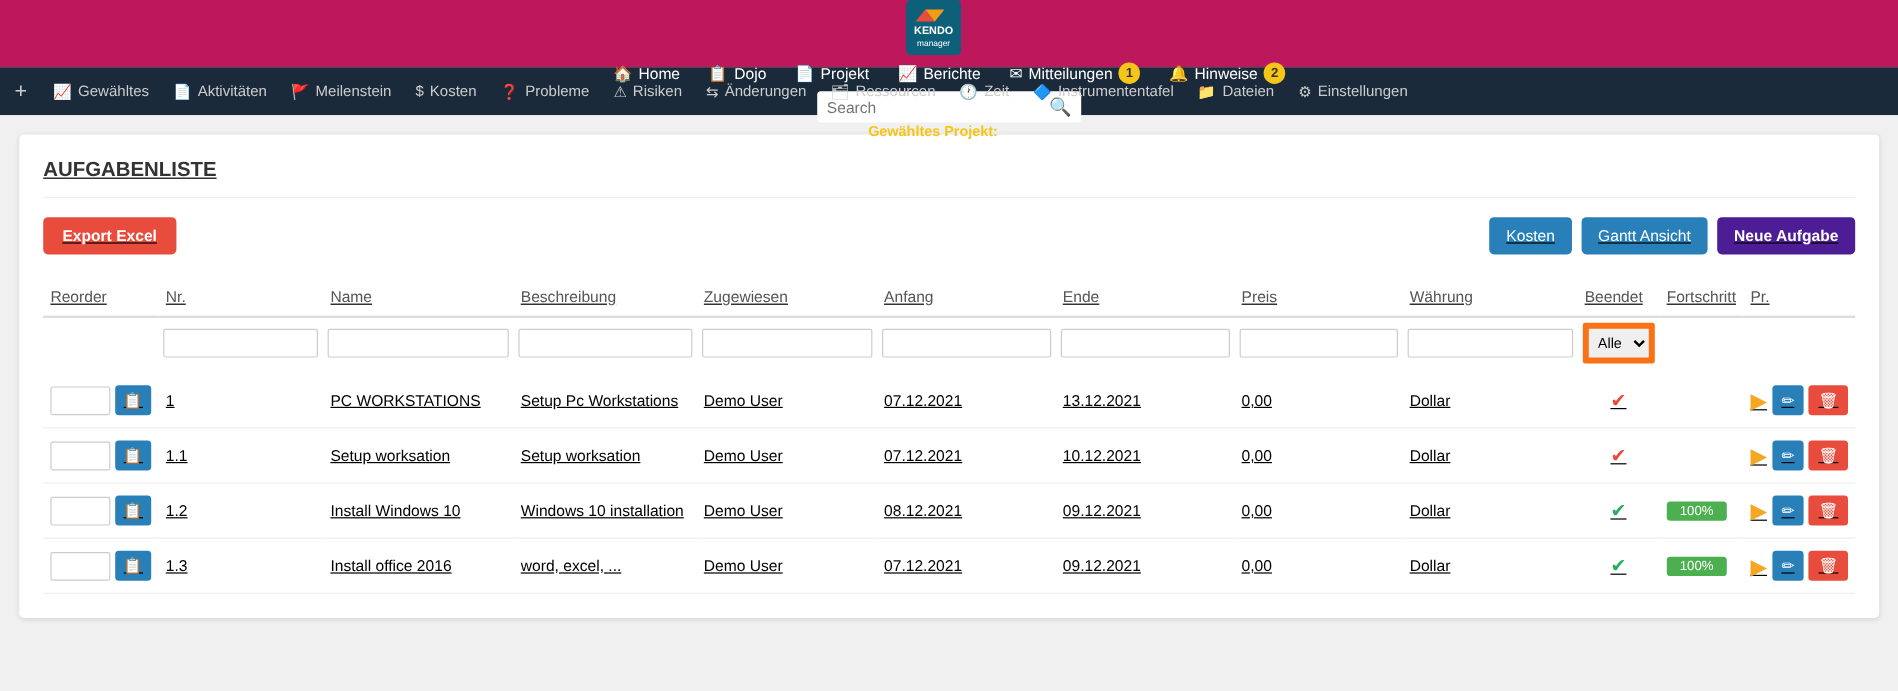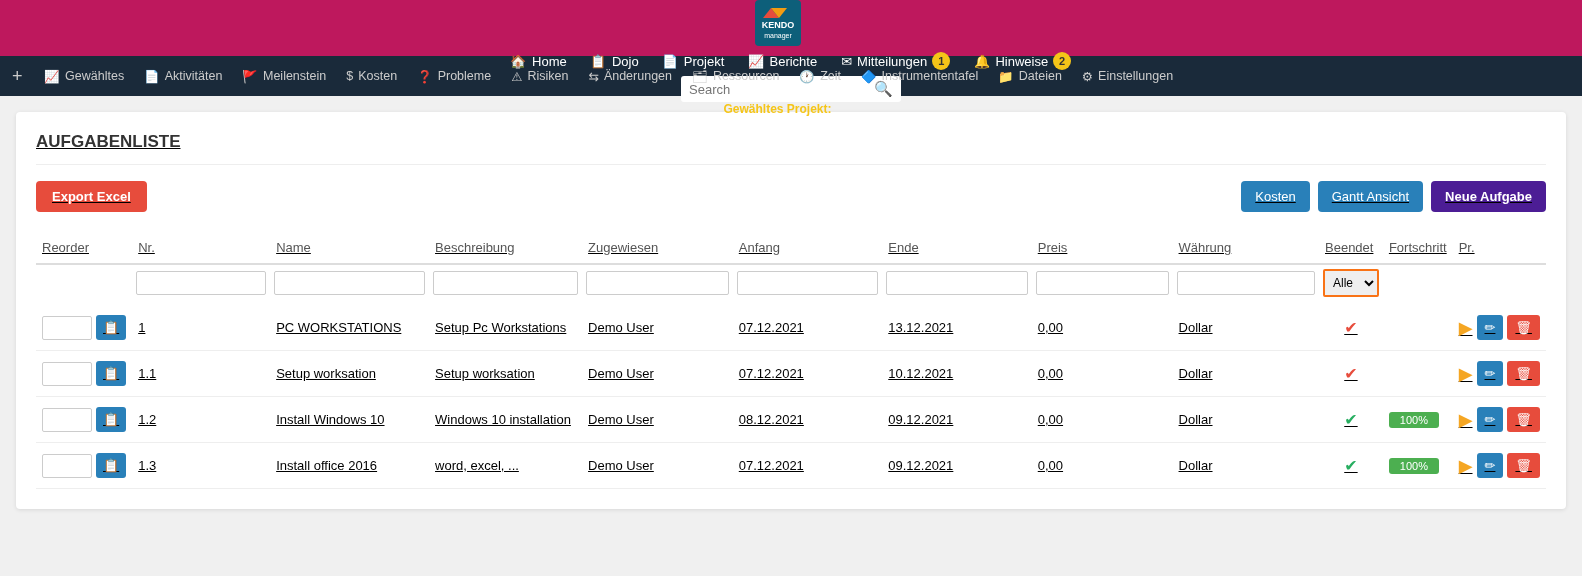--- a/index.html
+++ b/index.html
@@ -209,21 +209,21 @@
     }
     .filter-row input {
       width: 100%;
       border: 1px solid #ccc;
       padding: 4px;
       font-size: 12px;
       border-radius: 2px;
     }
     .filter-row select {
       width: 100%;
-      border: 2px solid #f97316;
+      border: 5px solid #f97316;
       padding: 4px;
       font-size: 12px;
       border-radius: 2px;
     }
     tbody tr {
       border-bottom: 1px solid #eee;
     }
     tbody td {
       padding: 10px 6px;
       vertical-align: middle;

